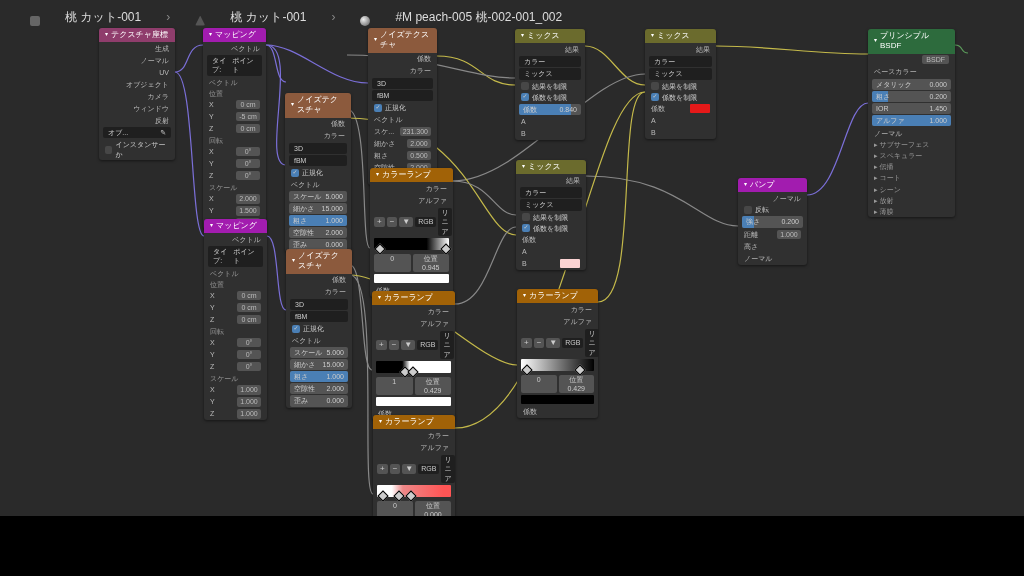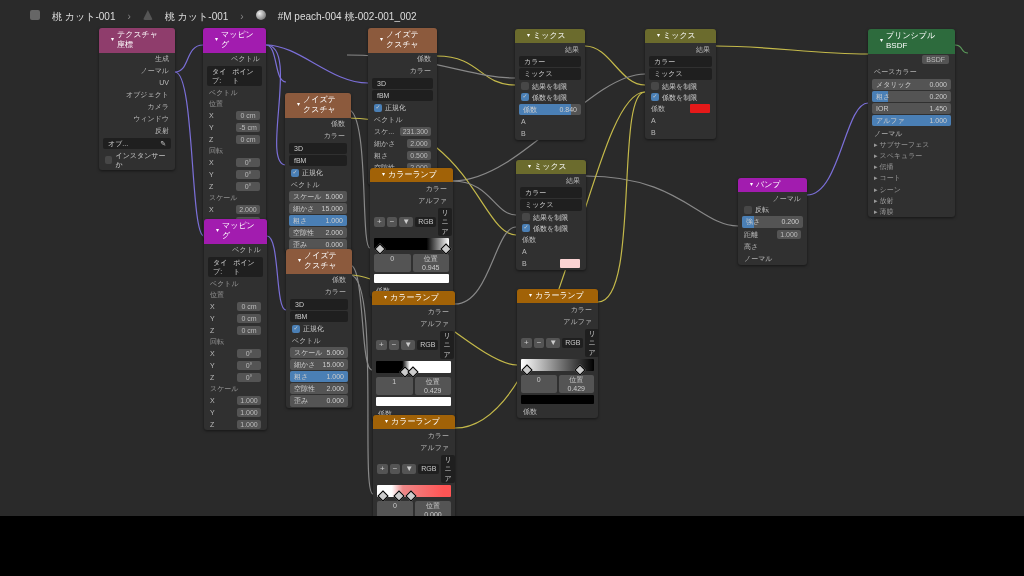--- a/index.html
+++ b/index.html
@@ -1,22 +1,22 @@
 <!DOCTYPE html>
 <html><head>
 <meta charset="utf-8">
 <style>
 html,body{margin:0;padding:0;width:1024px;height:576px;background:#1a1a1a;color:#ccc;font:8px/1.3 sans-serif;overflow:hidden}
 .canvas{position:relative;width:1024px;height:576px;background:#2a2a2a}
 .bottombar{position:absolute;left:0;right:0;bottom:0;height:60px;background:#000}
-.bc{position:absolute;left:30px;top:10px;display:flex;align-items:flex-start;gap:12px;color:#ddd;font-size:10px}
+.bc{position:absolute;left:30px;top:10px;display:flex;align-items:flex-end;gap:25px;color:#ddd;font-size:12px}
 .bc .sep{color:#888}
 svg.wires{position:absolute;left:0;top:0;width:1024px;height:576px;pointer-events:none}
 .node{position:absolute;background:#303030;border-radius:3px;box-shadow:0 1px 3px rgba(0,0,0,.5);font-size:7px}
-.node .hdr{padding:2px 12px;border-radius:3px 3px 0 0;color:#fff;font-size:8px;display:flex;align-items:center;gap:3px}
+.node .hdr{padding:2px 6px;border-radius:3px 3px 0 0;color:#fff;font-size:8px;display:flex;align-items:center;gap:3px}
 .node .hdr .tri{font-size:6px}
 .node .row{padding:1px 6px;display:flex;justify-content:space-between;align-items:center;color:#bbb;min-height:10px}
 .node .row.r{justify-content:flex-end}
 .node .row.l{justify-content:flex-start}
 .node .row .v{background:#545454;padding:0 3px;border-radius:2px;min-width:18px;text-align:center;font-size:7px}
 .node .drop{background:#1f1f1f;border-radius:2px;margin:1px 4px;padding:1px 5px;font-size:7px;display:flex;justify-content:space-between}
 .node .chk{display:flex;align-items:center;gap:3px;padding:1px 6px}
 .node .chk .box{width:8px;height:8px;background:#4a7fb5;border-radius:2px;display:flex;align-items:center;justify-content:center;font-size:6px}
 .node .sec{padding:1px 6px;color:#999;font-size:7px}
 .hdr.magenta{background:#8f3d6c}
@@ -97,21 +97,21 @@
 </svg>
 
 <div class="bc">
   <span class="bc-ico"></span>
   <span>桃 カット-001</span>
   <span class="sep">›</span>
   <span class="bc-ico" style="background:#555;clip-path:polygon(50% 0,100% 100%,0 100%)"></span>
   <span>桃 カット-001</span>
   <span class="sep">›</span>
   <span class="bc-ico" style="border-radius:50%;background:radial-gradient(circle at 35% 35%,#eee,#555)"></span>
-  <span>#M peach-004 桃-002-001_002</span>
+  <span>#M peach-005 桃-002-001_002</span>
 </div>
 
 <div class="node" style="left:99px;top:28px;width:76px">
   <div class="hdr magenta">
         <span class="tri">▾</span>
         <span>テクスチャ座標</span>
       </div>
   <div class="row r">
         <span>生成</span>
       </div>

